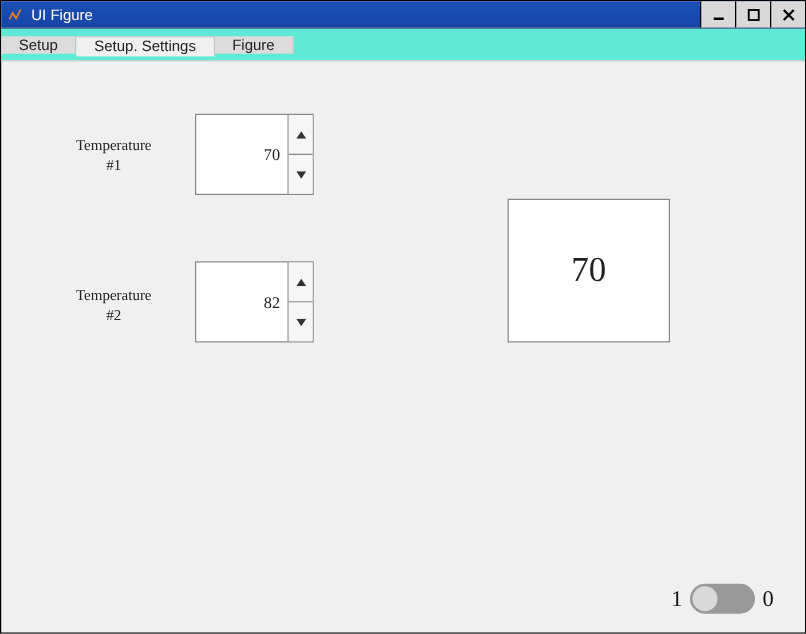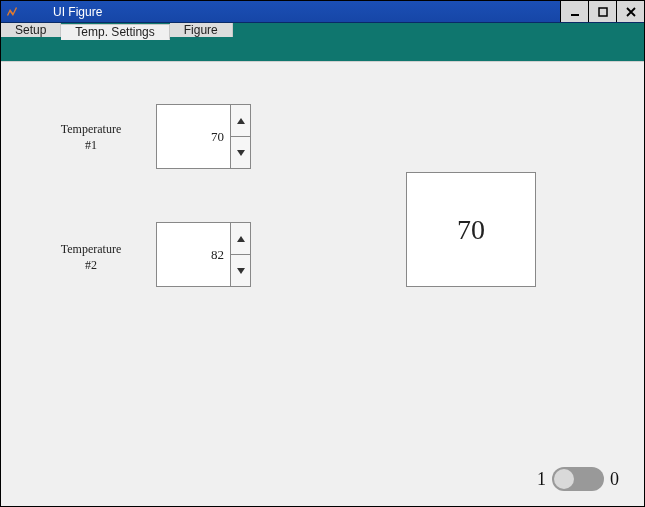--- a/index.html
+++ b/index.html
@@ -29,44 +29,44 @@
     border-bottom: 1px solid #0a2a66;
   }
   .titlebar .app-icon {
     width: 14px;
     height: 14px;
     margin-right: 6px;
     display: inline-flex;
     align-items: center;
     justify-content: center;
   }
-  .titlebar .title { flex: 1; margin-left: 28px; }
+  .titlebar .title { flex: 1; }
   .title-controls {
     display: flex;
     height: 100%;
   }
   .title-btn {
     width: 28px;
     height: 100%;
     background: #d9d9d9;
     border-left: 1px solid #000;
     display: flex;
     align-items: center;
     justify-content: center;
     color: #000;
     font-size: 11px;
     cursor: pointer;
   }
   .title-btn svg { pointer-events: none; }
 
   .tabbar {
-    height: 39px;
-    background: #0f766e;
-    display: flex;
-    align-items: flex-start;
+    height: 26px;
+    background: #5eead4;
+    display: flex;
+    align-items: center;
     border-bottom: 1px solid #d0d0d0;
   }
   .tab {
     padding: 0 14px;
     font-size: 12px;
     color: #222;
     display: flex;
     align-items: center;
     border-right: 1px solid #c7c7c7;
     background: #dcdcdc;
@@ -197,21 +197,21 @@
       <div class="title-btn">
         <svg width="12" height="12" viewBox="0 0 12 12">
             <path d="M2 2 L10 10 M10 2 L2 10" stroke="#000" stroke-width="1.8"></path>
           </svg>
       </div>
     </div>
   </div>
 
   <div class="tabbar">
     <div class="tab">Setup</div>
-    <div class="tab active">Temp. Settings</div>
+    <div class="tab active">Setup. Settings</div>
     <div class="tab">Figure</div>
   </div>
 
   <div class="content">
 
     <div class="field-label" style="left:50px; top:60px;">
       <span>Temperature</span>
       <span class="line2">#1</span>
     </div>
     <div class="spinner" style="left:155px; top:42px;">

